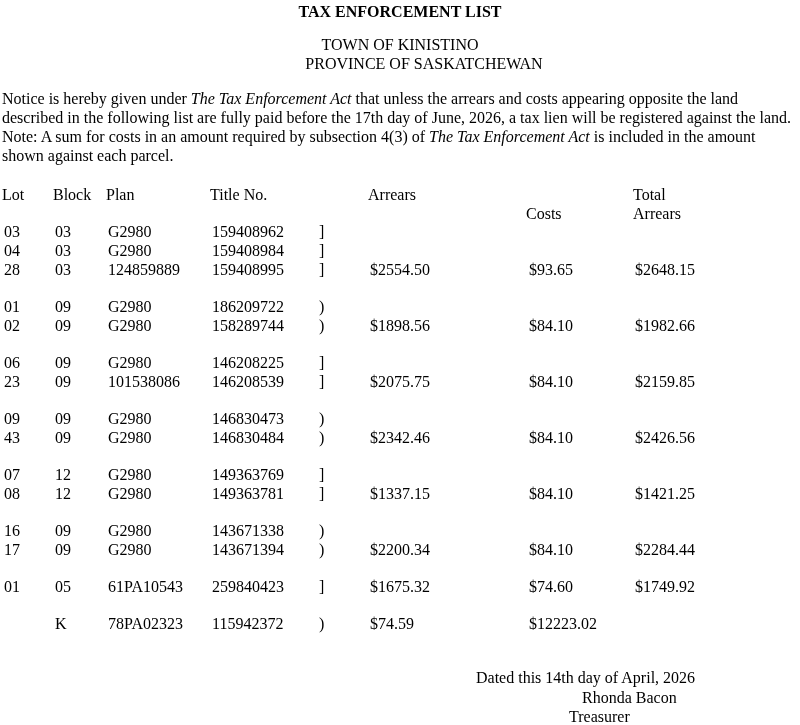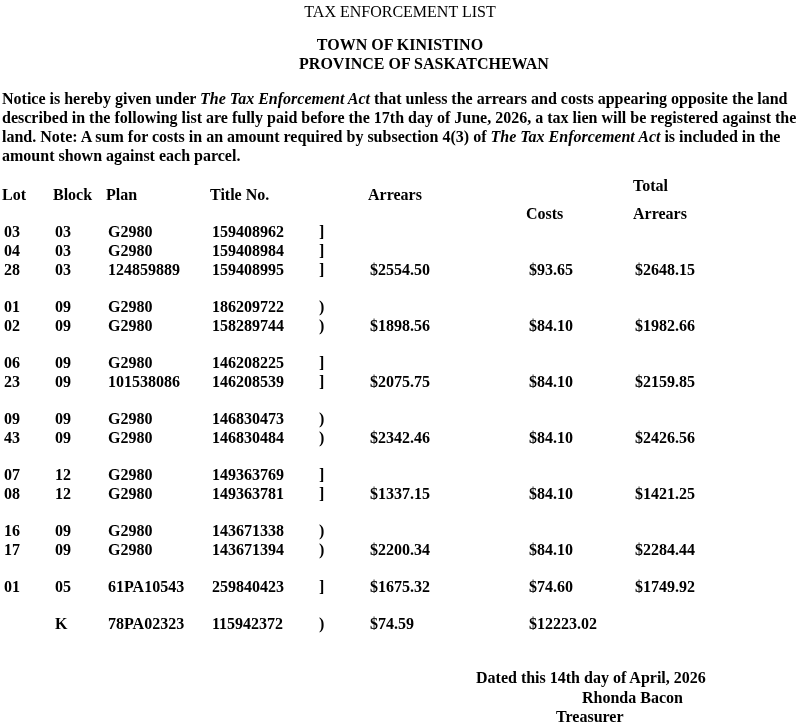--- a/index.html
+++ b/index.html
@@ -7,50 +7,50 @@
     position: relative;
     width: 800px;
     height: 725px;
     background: #ffffff;
     color: #000000;
     font-family: "Liberation Serif", "DejaVu Serif", serif;
     font-size: 16px;
     line-height: 19px;
     overflow: hidden;
   }
-  .abs { position: absolute; font-weight: bold; }
+  .abs { position: absolute; }
   .center { left: 0; right: 0; text-align: center; }
-  .bold { font-weight: normal; }
+  .bold { font-weight: bold; }
   .doc-title { top: 2px; }
   .town-line { top: 35px; }
   .province-line { top: 54px; padding-left: 48px; }
   .notice { top: 89px; left: 2px; width: 796px; }
   .notice i { font-style: italic; }
   
   .h-lot      { left: 2px;   top: 185px; }
   .h-block    { left: 53px;  top: 185px; }
   .h-plan     { left: 106px; top: 185px; }
   .h-titleno  { left: 210px; top: 185px; }
   .h-arrears  { left: 368px; top: 185px; }
   .h-admin1   { left: 475px; top: 185px; }
   .h-admin2   { left: 526px; top: 204px; }
-  .h-total1   { left: 633px; top: 176px; }
+  .h-total1   { left: 633px; top: 185px; }
   .h-total2   { left: 633px; top: 204px; }
   .rows { top: 222px; left: 0; width: 800px; }
   .trow {
     display: grid;
     grid-template-columns: 51px 53px 104px 107px 51px 159px 106px 167px;
     padding-left: 4px;
     height: 19px;
   }
   .trow.gap { margin-top: 18px; }
   .cell { white-space: nowrap; overflow: visible; }
   .f-dated { left: 476px; top: 668px; }
   .f-name  { left: 582px; top: 688px; }
-  .f-role  { left: 556px; top: 707px; }
+  .f-role  { left: 569px; top: 707px; }
 </style>
 </head>
 <body>
 
 <div class="page">
 
   <div class="abs center bold doc-title">TAX ENFORCEMENT LIST</div>
   <div class="abs center town-line">TOWN OF KINISTINO</div>
   <div class="abs center province-line">PROVINCE OF SASKATCHEWAN</div>
 

